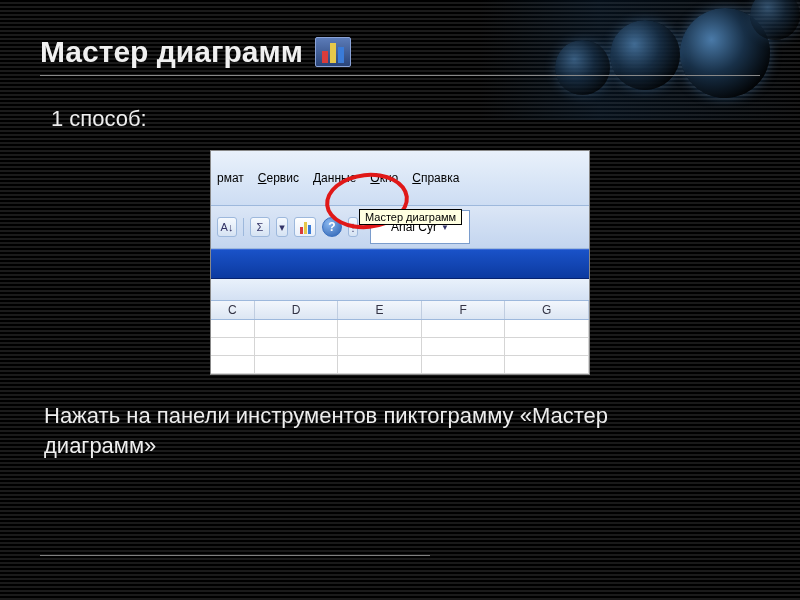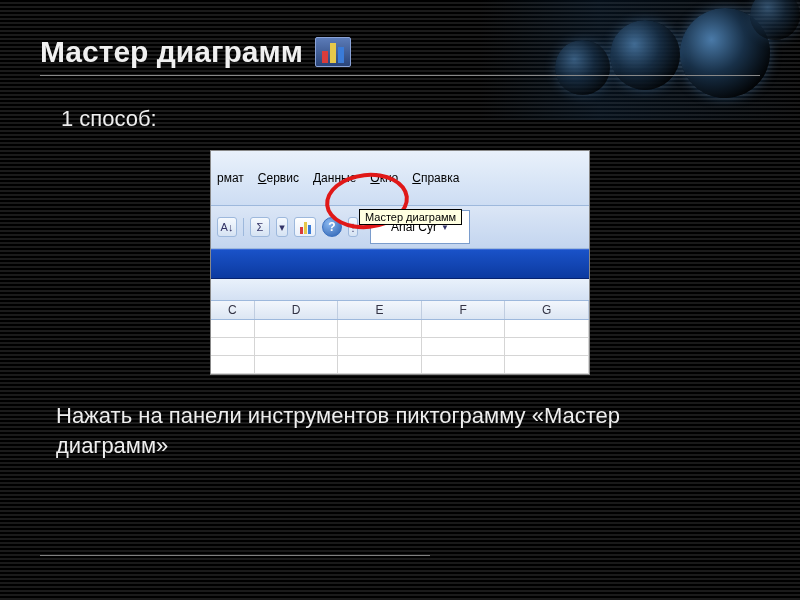--- a/index.html
+++ b/index.html
@@ -89,21 +89,21 @@
   .hr {
     height: 1px;
     background: #888;
     margin-bottom: 30px;
   }
 
   .subtitle {
     font-size: 22px;
     color: #eee;
     margin-bottom: 18px;
-    margin-left: 21px;
+    margin-left: 11px;
   }
 
   
   .shot {
     width: 380px;
     margin: 0 auto 26px auto;
     border: 1px solid #888;
     background: #d8e4f0;
     font-family: Tahoma, Arial, sans-serif;
     font-size: 12px;
@@ -227,21 +227,21 @@
     border-right:1px solid #d5d5d5;
     border-bottom:1px solid #d5d5d5;
   }
   .row .c0 { width:44px; }
   .row .c { width:84px; }
 
   .body-text {
     font-size: 22px;
     color:#eee;
     line-height:1.35;
-    margin-left:16px;
+    margin-left:4px;
     max-width: 680px;
   }
 
   .footer-line {
     position:absolute;
     bottom: 44px;
     left: 40px;
     width: 390px;
     height:1px;
     background:#808080;

